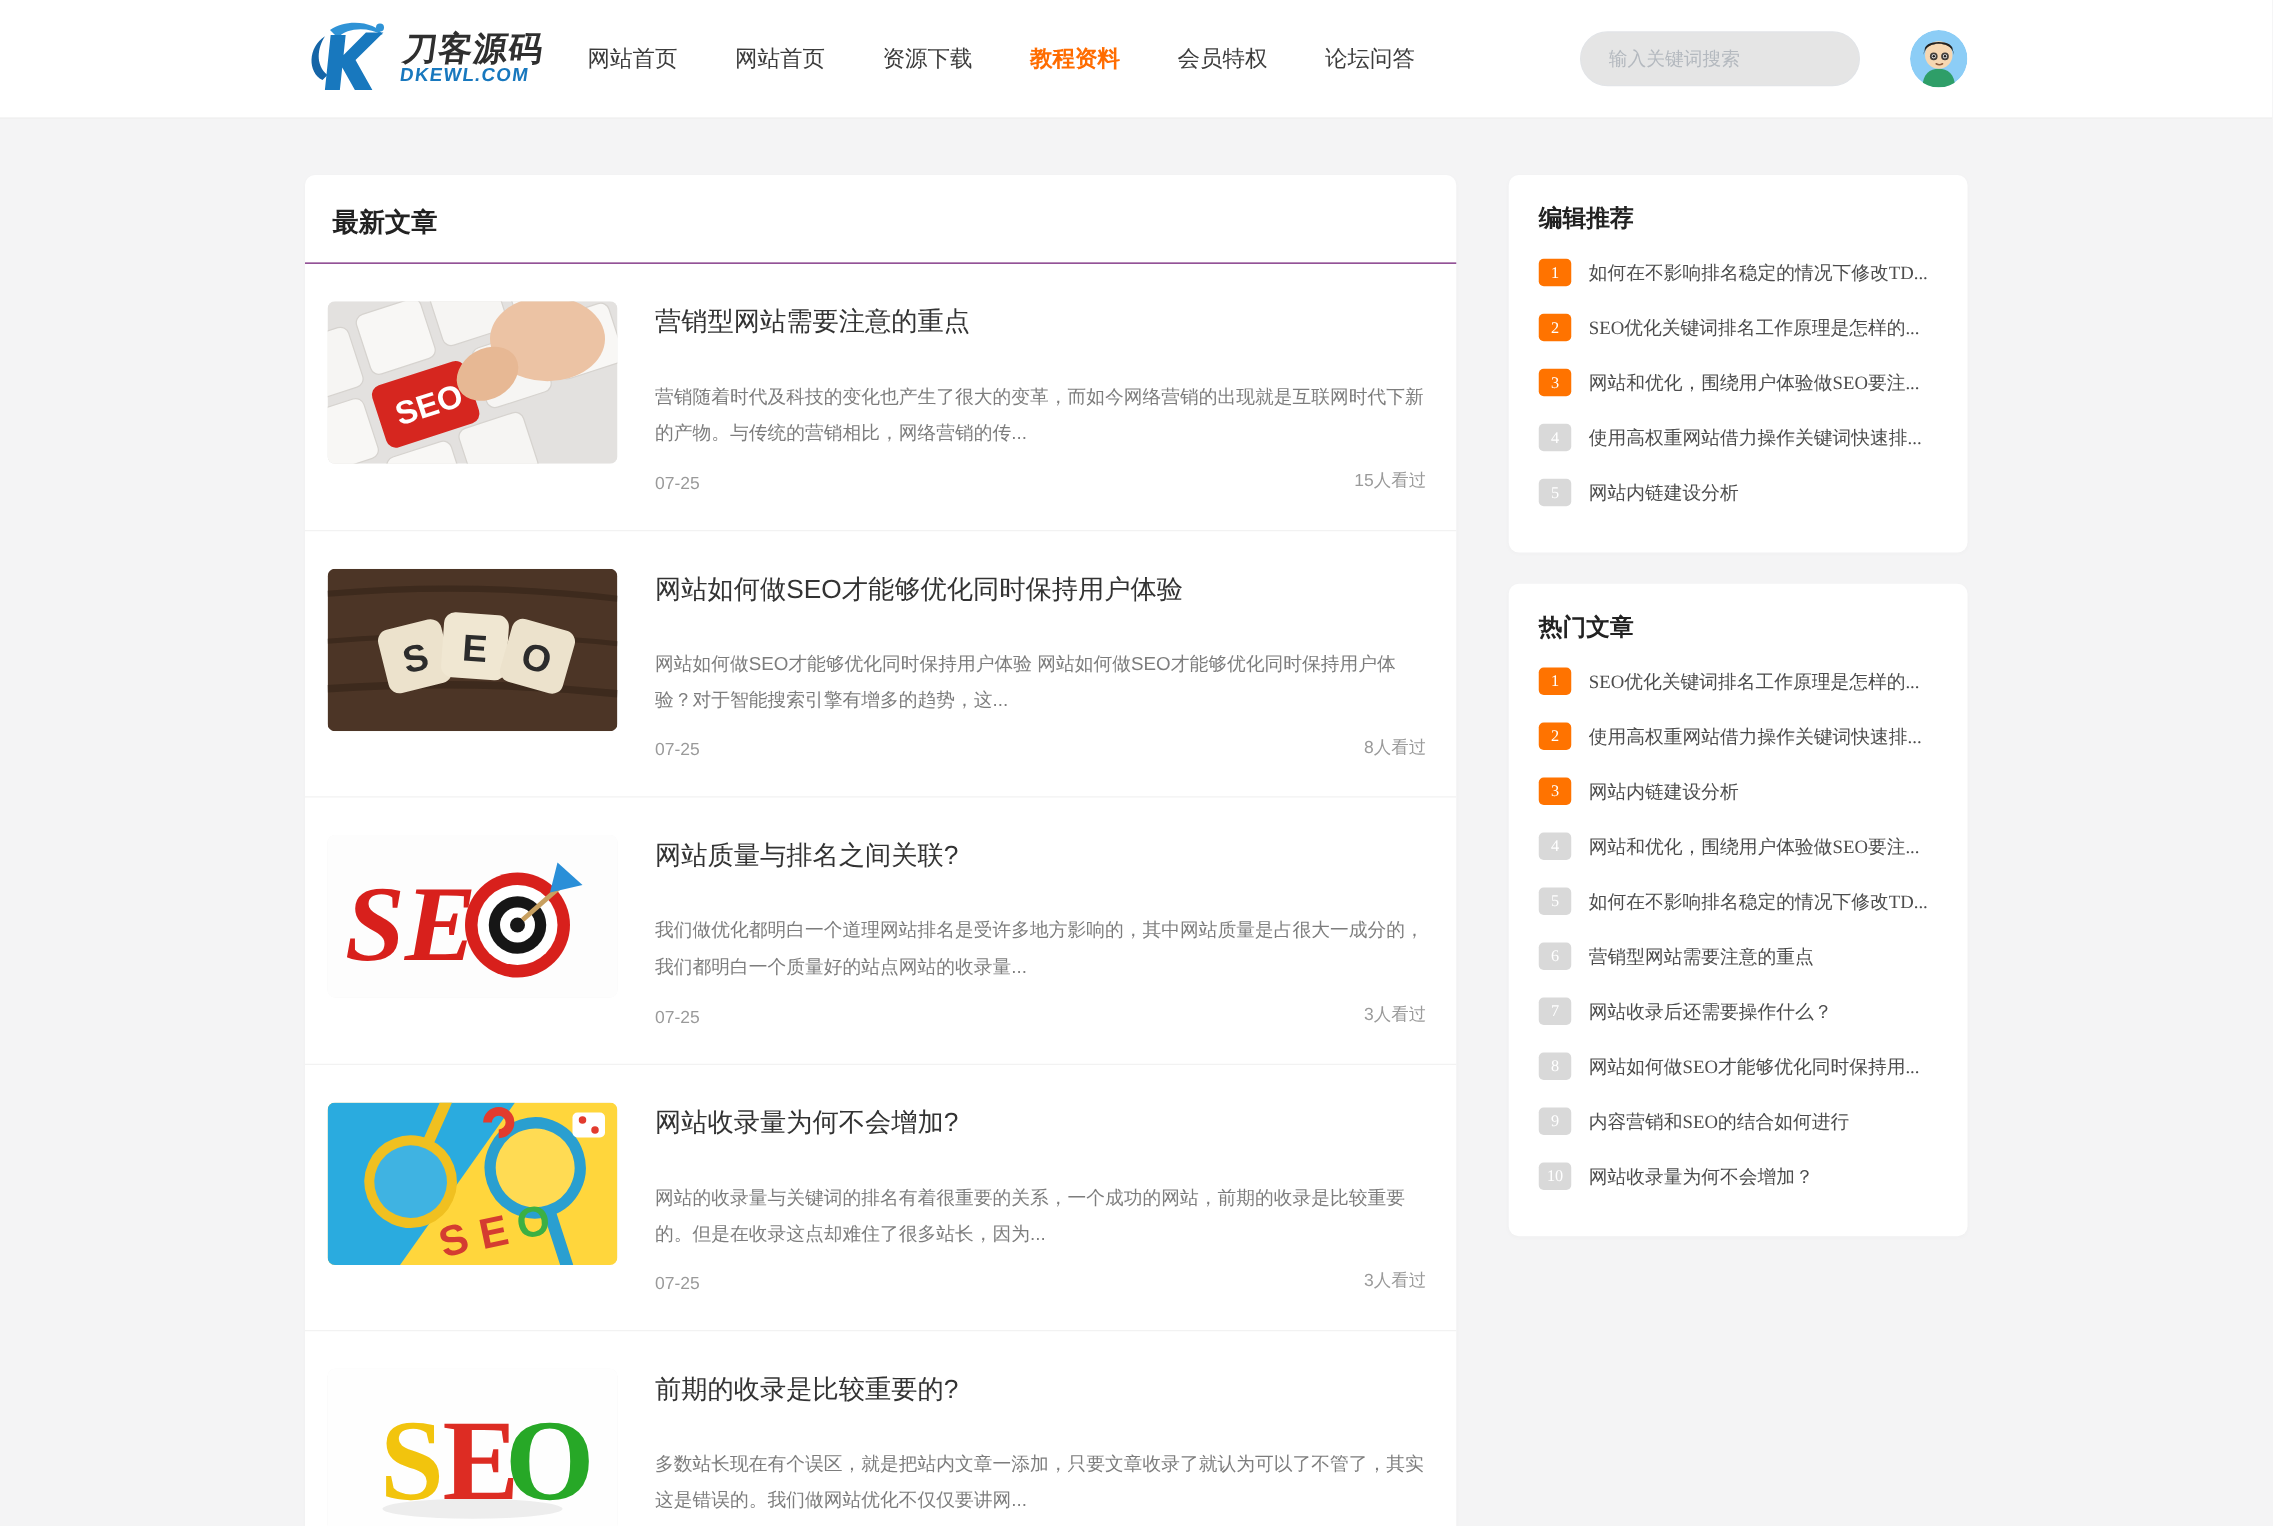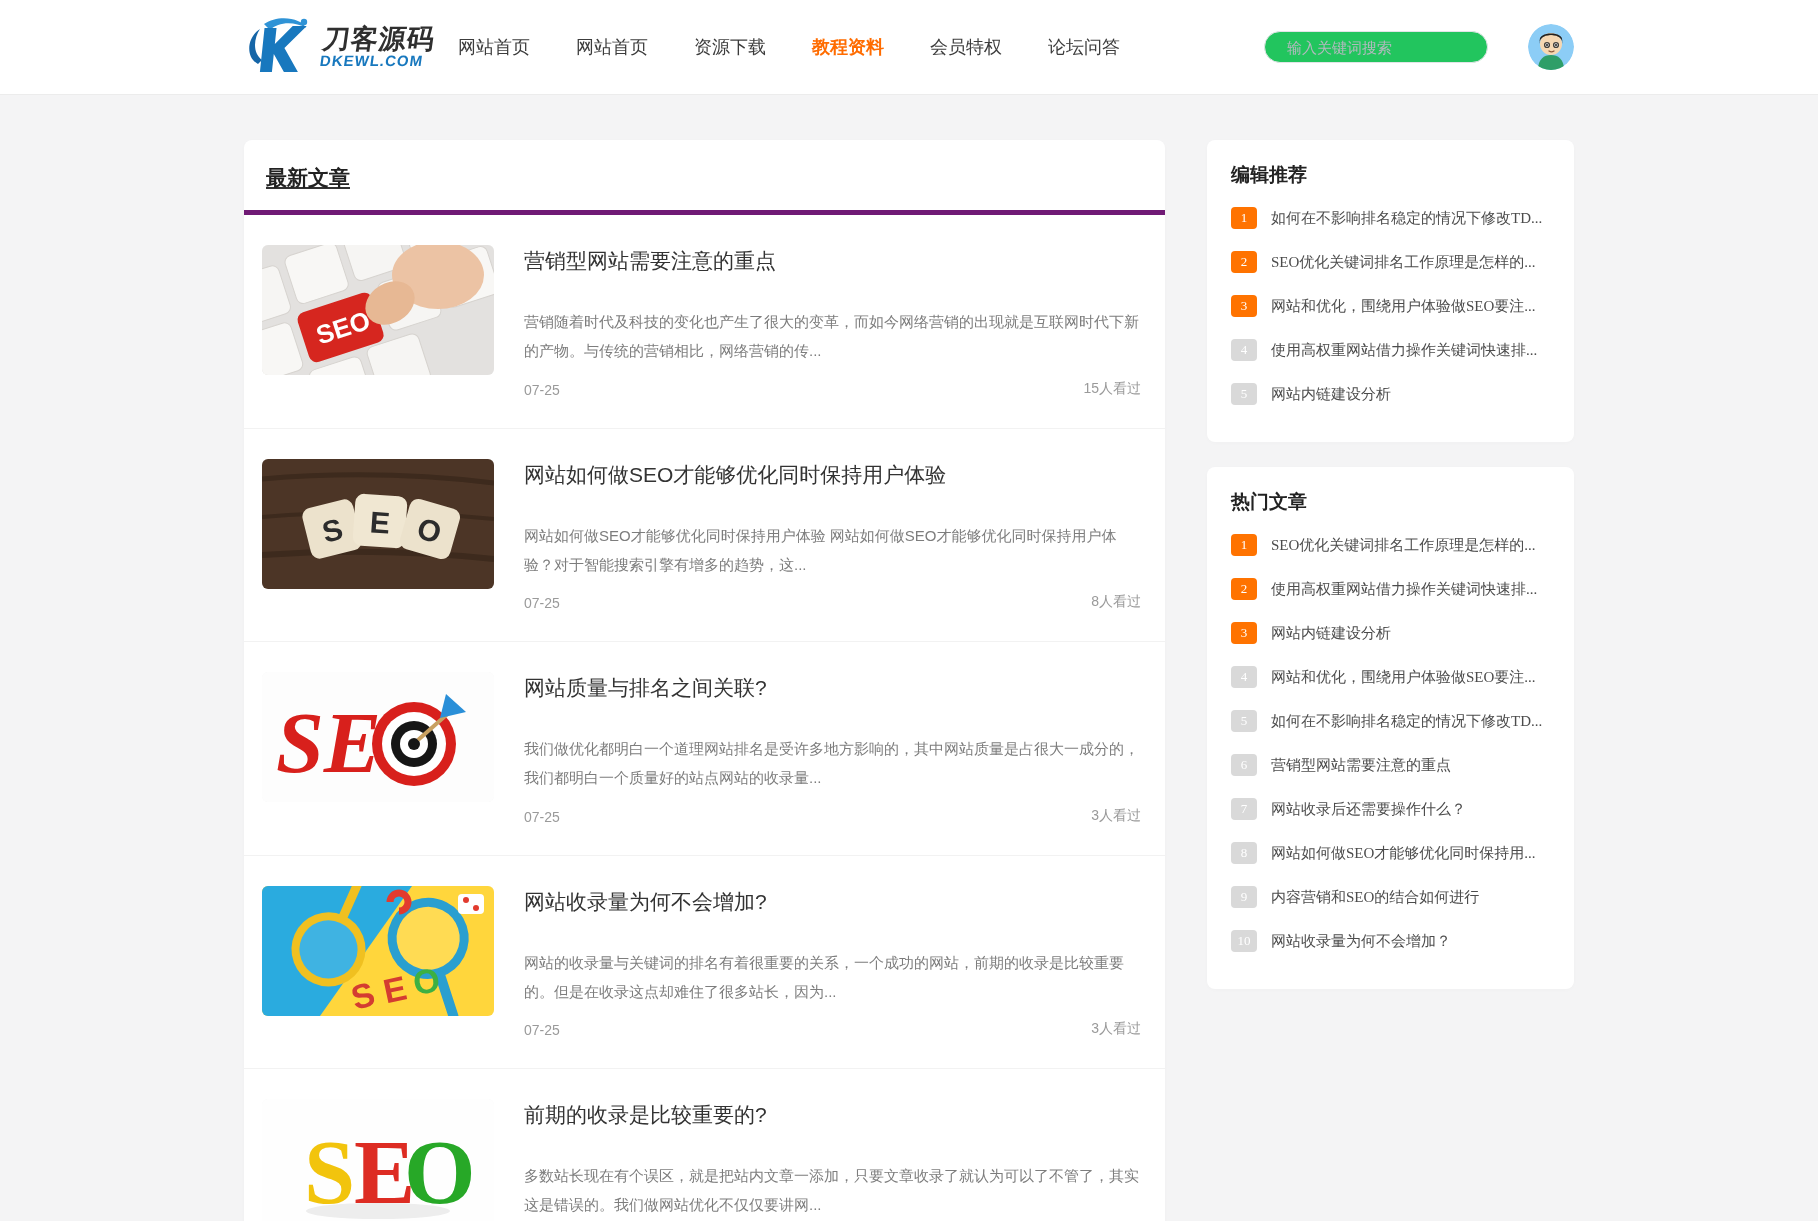--- a/index.html
+++ b/index.html
@@ -7,36 +7,36 @@
   body { font-family:"Liberation Sans","DejaVu Sans",sans-serif; color:#333; }
   .page { width:1818px; height:1221px; overflow:hidden; background:#f4f4f5; position:relative; }
 
   
   .topbar { height:95px; background:#fff; border-bottom:1px solid #ececec; }
   .topbar-inner { width:1330px; margin:0 auto; height:100%; display:flex; align-items:center; }
   .logo { display:flex; align-items:center; gap:8px; cursor:pointer; }
   .logo-text { display:flex; flex-direction:column; line-height:1.05; transform:skewX(-8deg); }
   .logo-cn { font-size:27px; font-weight:900; color:#2f2f2f; letter-spacing:1px; }
   .logo-en { font-size:15px; font-weight:800; color:#1878be; letter-spacing:1px; }
-  .nav { display:flex; align-items:center; gap:46px; margin-left:24px; }
+  .nav { display:flex; align-items:center; gap:46px; margin-left:36px; }
   .nav a { text-decoration:none; font-size:18px; color:#3c3c3c; cursor:pointer; white-space:nowrap; }
   .nav a.active { color:#ff6c00; font-weight:700; }
   .top-right { margin-left:auto; display:flex; align-items:center; gap:40px; }
-  .search-pill { width:224px; height:32px; border:1px solid #e2e4e7; border-radius:22px; background:#22c55e; padding:0 22px; font-size:15px; color:#444; outline:none; font-family:inherit; }
+  .search-pill { width:224px; height:44px; border:1px solid #e2e4e7; border-radius:22px; background:#e5e5e5; padding:0 22px; font-size:15px; color:#444; outline:none; font-family:inherit; }
   .search-pill::placeholder { color:#b4b9bf; }
   .avatar { width:46px; height:46px; border-radius:50%; overflow:hidden; flex:none; cursor:pointer; }
 
   
   .content { width:1330px; margin:45px auto 0; display:flex; gap:42px; align-items:flex-start; }
   .card { background:#fff; border-radius:8px; box-shadow:0 1px 4px rgba(0,0,0,0.02); }
   .main-col { width:921px; }
   .side-col { width:367px; display:flex; flex-direction:column; gap:25px; }
 
   
-  .section-head { padding:24px 22px 18px; border-bottom:5px solid #701a75;text-decoration:underline; }
+  .section-head { padding:24px 22px 18px; border-bottom:1px solid #701a75; }
   .section-head h1 { font-size:21px; font-weight:700; color:#222; }
   .post { display:flex; gap:30px; padding:30px 24px 30px 18px; border-bottom:1px solid #f2f2f2; cursor:pointer; }
   .post:last-child { border-bottom:none; }
   .thumb { width:232px; height:130px; border-radius:6px; overflow:hidden; flex:none; background:#f7f7f7; }
   .thumb svg { display:block; }
   .post-body { flex:1; display:flex; flex-direction:column; min-width:0; }
   .post-title { font-size:21px; font-weight:500; color:#333; margin-top:2px; }
   .post-summary { font-size:15px; color:#7d7d7d; line-height:1.95; margin-top:32px;
                   display:-webkit-box; -webkit-line-clamp:2; -webkit-box-orient:vertical; overflow:hidden; }
   .post-meta { margin-top:auto; padding-top:14px; display:flex; justify-content:space-between; align-items:flex-end; font-size:14px; color:#9a9a9a; }

